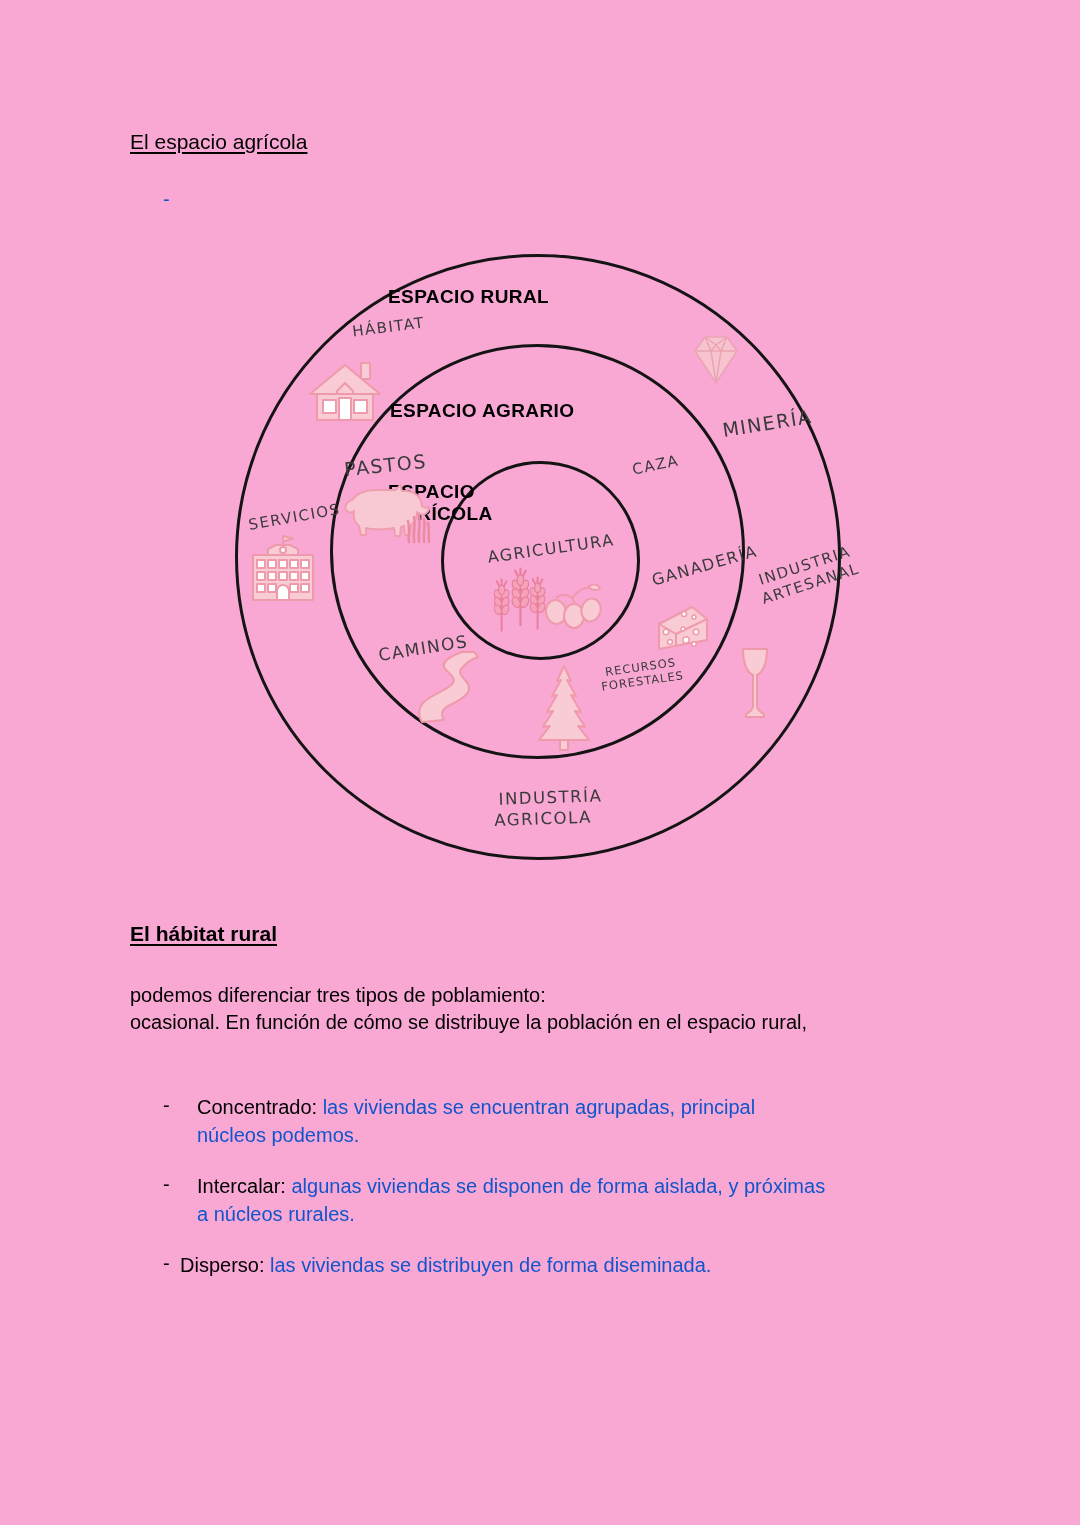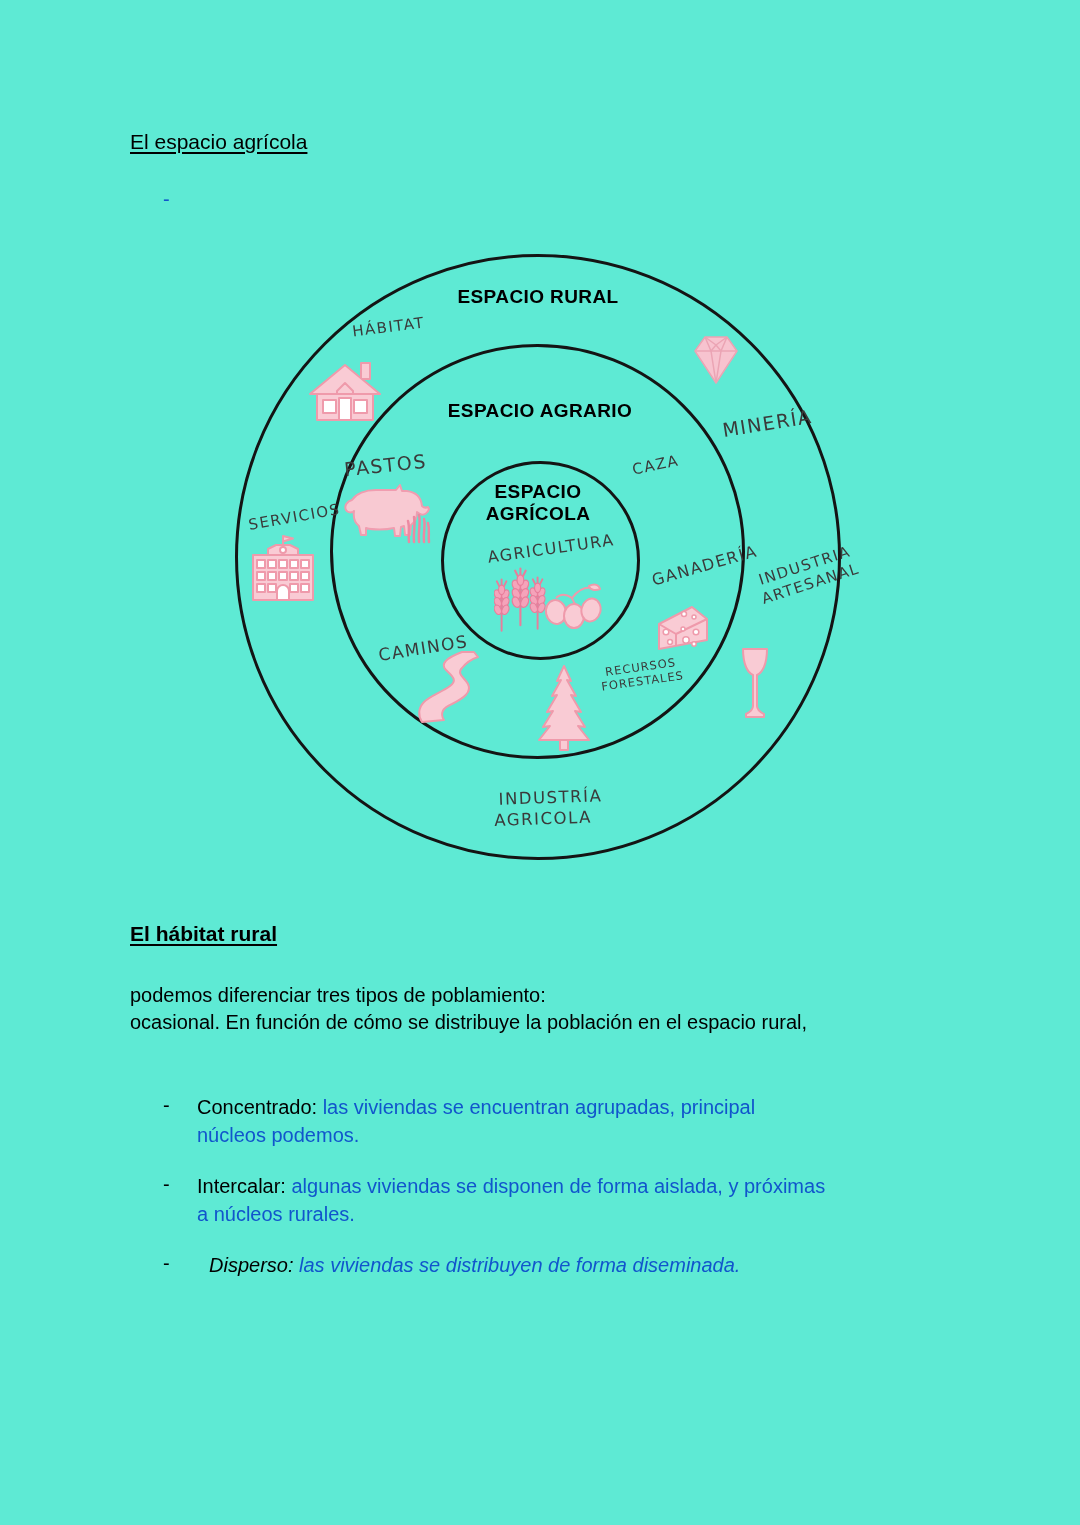--- a/index.html
+++ b/index.html
@@ -1,17 +1,17 @@
 <!DOCTYPE html>
 <html><head>
 <meta charset="utf-8">
 <style>
   html,body{margin:0;padding:0;background:#ffffff;}
   .page{
-    position:relative;width:1080px;height:1525px;background:#5eead4;
+    position:relative;width:1080px;height:1525px;background:#f9a8d4;
     font-family:"Liberation Sans",sans-serif;color:#000;overflow:hidden;
   }
   .abs{position:absolute;}
   
   .h-underline{
     font-size:21px;font-weight:400;text-decoration:underline;
     text-underline-offset:3px;white-space:nowrap;
   }
   .body-text{font-size:20px;line-height:27px;}
   .blue{color:#1155cc;}
@@ -19,21 +19,21 @@
   .para-line{display:block;white-space:nowrap;}
   .bullet-line{display:block;white-space:nowrap;line-height:28px;font-size:20px;}
   .term{color:#000;}
   
   .ring{
     position:absolute;border:3.5px solid #141414;border-radius:50%;
     background:transparent;box-sizing:border-box;
   }
   .ring-title{
     position:absolute;font-weight:700;font-size:19px;letter-spacing:.4px;
-    text-align:center;color:#000;
+    text-align:left;color:#000;
   }
   .hw{
     position:absolute;font-family:"DejaVu Sans",sans-serif;color:#3a3a3a;
     letter-spacing:1.5px;white-space:nowrap;font-weight:400;
   }
   .hw .l2{display:block;}
   .icon{position:absolute;}
 </style>
 </head>
 <body>
@@ -231,21 +231,21 @@
   <span class="abs dash" style="left:163px;top:1173px;">-</span>
   <div class="abs" style="left:197px;top:1172px;">
     <span class="bullet-line">
       <span class="term">Intercalar:</span>
       <span class="blue"> </span><span class="blue">algunas viviendas se disponen de forma aislada, y próximas</span>
     </span>
     <span class="bullet-line blue">a núcleos rurales.</span>
   </div>
 
   <span class="abs dash" style="left:163px;top:1252px;">-</span>
-  <div class="abs" style="left:209px;top:1251px;font-style:italic;">
+  <div class="abs" style="left:180px;top:1251px;">
     <span class="bullet-line">
       <span class="term">Disperso:</span>
       <span class="blue"> </span><span class="blue">las viviendas se distribuyen de forma diseminada.</span>
     </span>
     <span class="bullet-line blue"></span>
   </div>
 
 </div>
 
 </body></html>

